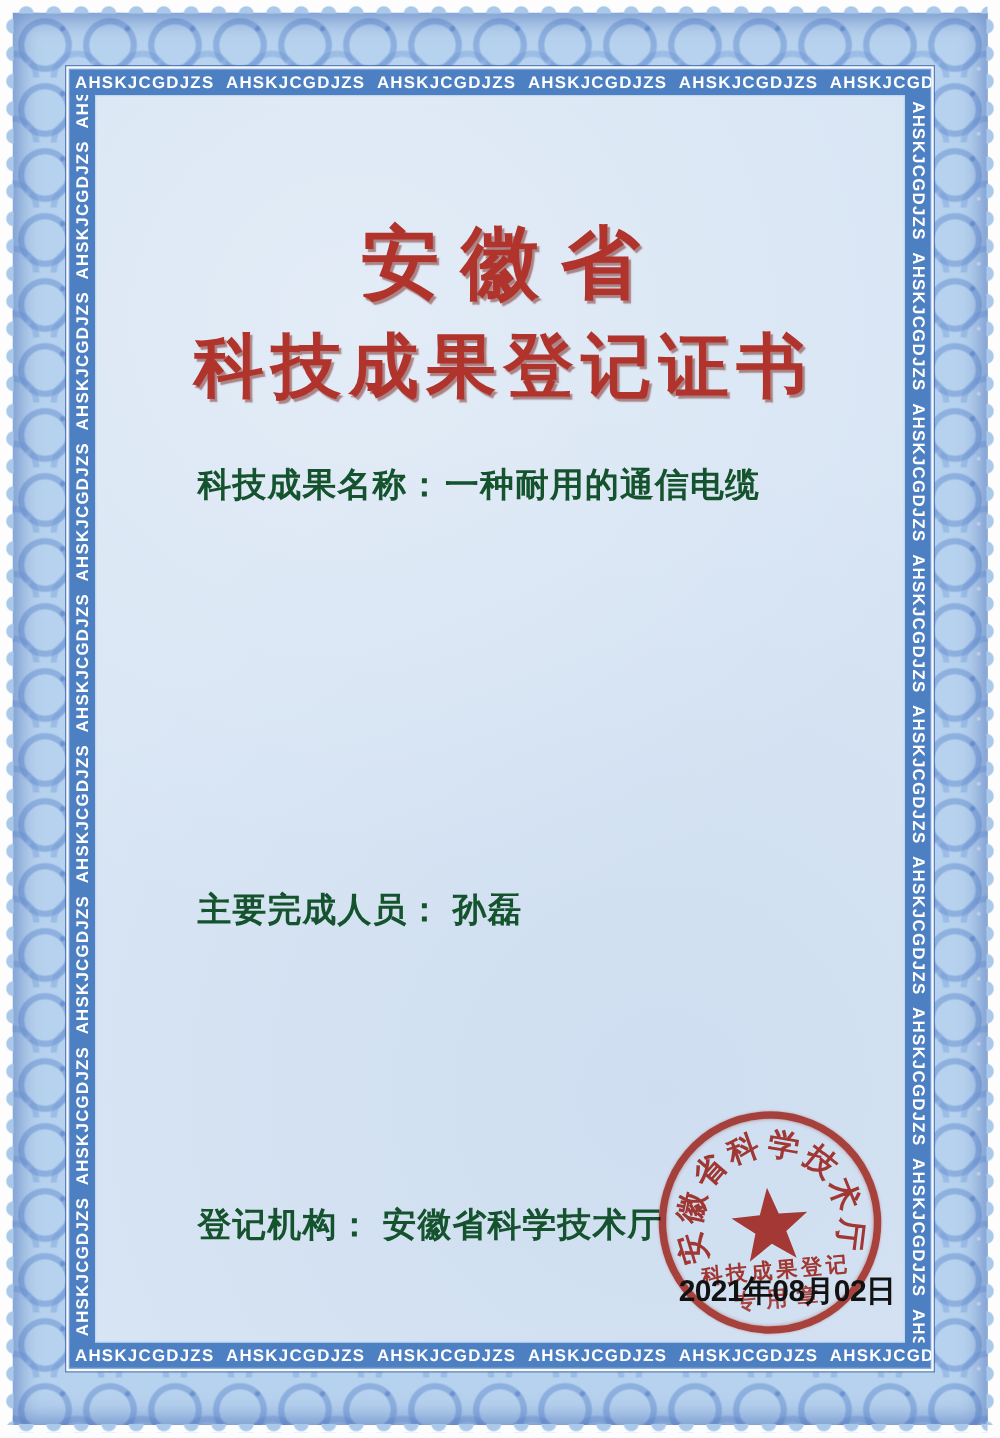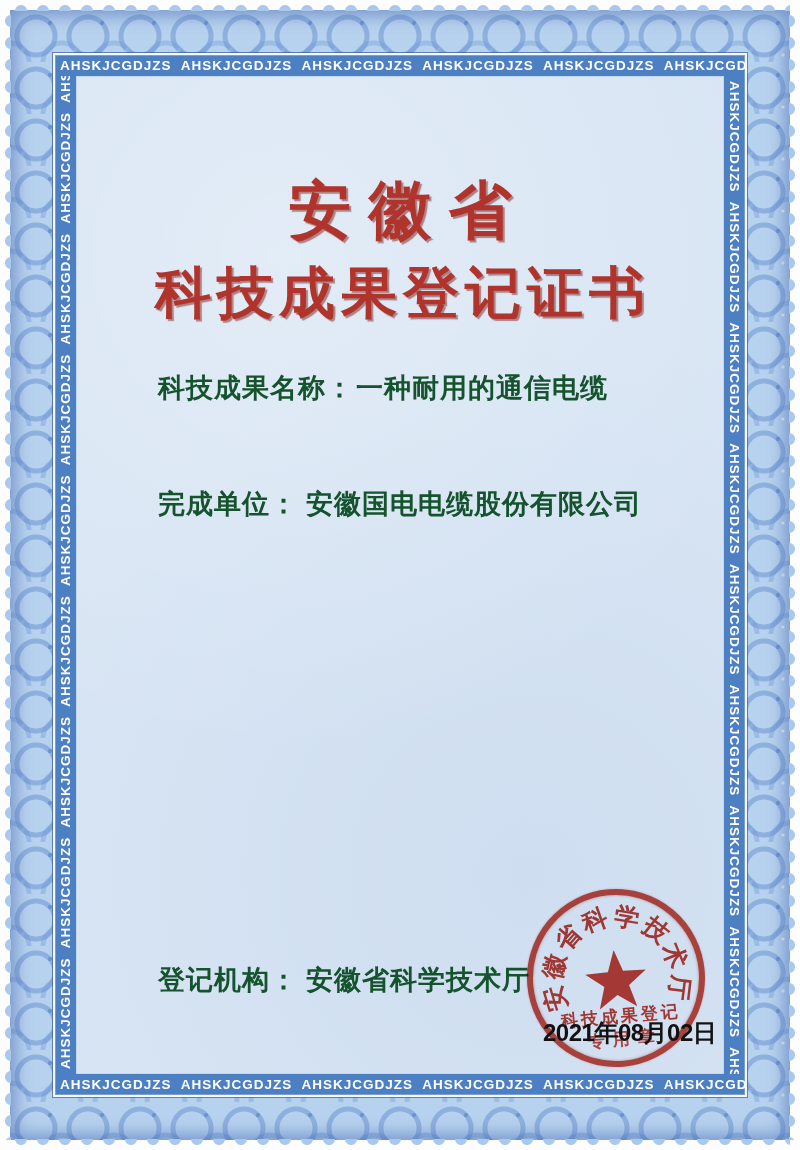--- a/index.html
+++ b/index.html
@@ -147,22 +147,22 @@
   </div>
 
   <div class="content"></div>
 
   <div class="title title2">科技成果登记证书</div>
   <div class="title title1">安徽省</div>
 
   <div class="field f1">
     <span class="lbl">科技成果名称：</span><span class="val">一种耐用的通信电缆</span>
   </div>
-  <div class="field f2">
-    <span class="lbl">完成单位：</span><span class="val">安徽国电电缆股份有限公司</span>
+  <div class="field f3">
+    <span class="lbl">主要完成人员：</span><span class="val">孙磊</span>
   </div>
   <div class="field f5">
     <span class="lbl">登记机构：</span><span class="val">安徽省科学技术厅</span>
   </div>
 
   <div class="stamp">
     <div class="seal-ring"></div>
     <svg class="seal-star" viewBox="0 0 64 64">
       <polygon points="32,0 39.6,21.5 62.4,22.1 44.4,36 50.8,57.9 32,45 13.2,57.9 19.6,36 1.6,22.1 24.4,21.5" fill="#c5352c"></polygon>
     </svg>

